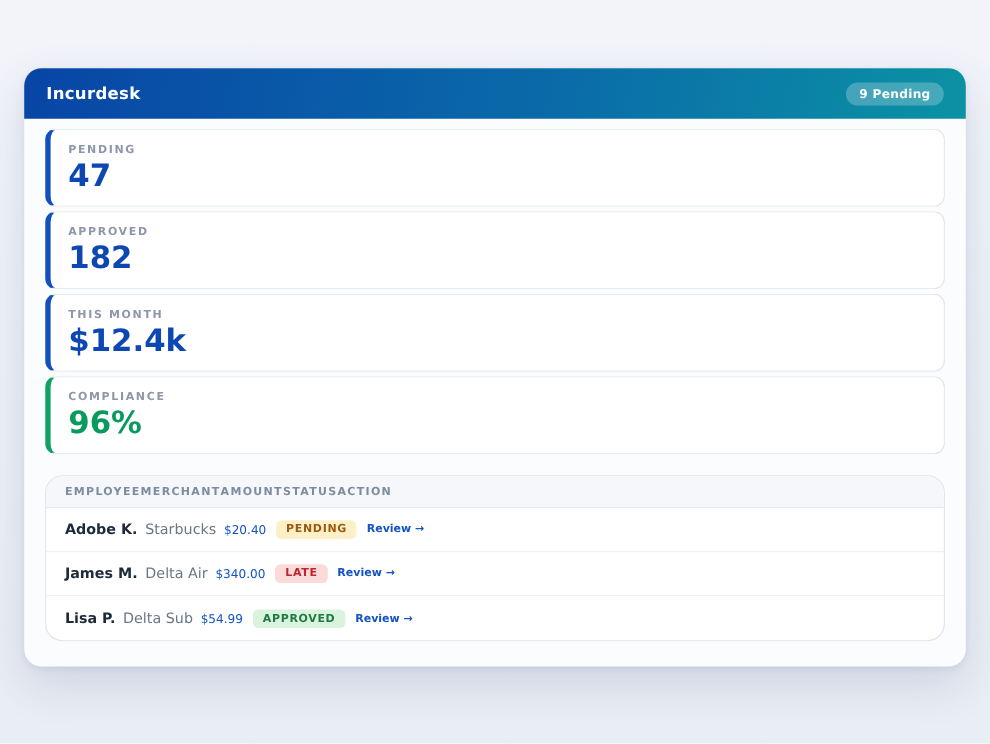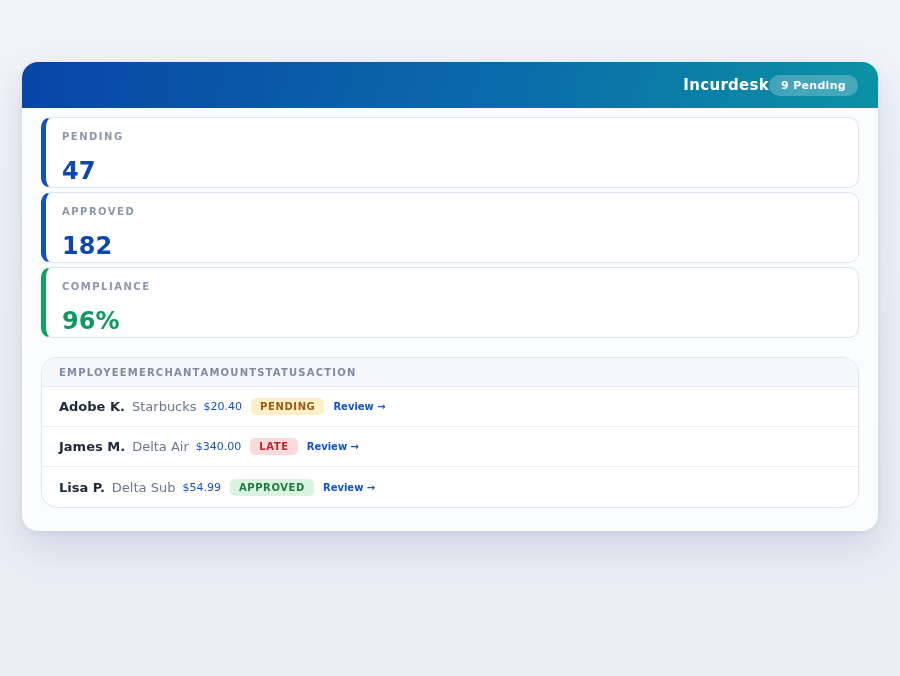--- a/index.html
+++ b/index.html
@@ -15,21 +15,21 @@
     background: #fbfcfe;
     border-radius: 16px;
     box-shadow: 0 16px 40px rgba(55, 80, 130, 0.16), 0 2px 6px rgba(55, 80, 130, 0.08);
   }
   .app-header {
     height: 46px;
     border-radius: 16px 16px 0 0;
     background: linear-gradient(100deg, #0845a6 0%, #0a6aa9 55%, #0b92a4 100%);
     display: flex;
     align-items: center;
-    justify-content: flex-end;
+    justify-content: space-between;
     padding: 0 20px;
   }
   .app-title {
     color: #ffffff;
     font-size: 15px;
     font-weight: bold;
     letter-spacing: 0.3px;
   }
   .header-badge {
     background: rgba(255, 255, 255, 0.24);
@@ -54,24 +54,24 @@
   .stat-card.accent-blue  { border-left-color: #1150bd; }
   .stat-card.accent-green { border-left-color: #0fa263; }
   .stat-label {
     font-size: 10px;
     font-weight: bold;
     letter-spacing: 1.5px;
     color: #8d97a9;
     text-transform: uppercase;
   }
   .stat-value {
-    font-size: 24px;
+    font-size: 28px;
     font-weight: bold;
     line-height: 1.15;
-    margin-top: 16px;
+    margin-top: 2px;
   }
   .stat-value.blue  { color: #0d47b2; }
   .stat-value.green { color: #0b9a5e; }
   .table-card {
     margin-top: 19px;
     background: #ffffff;
     border: 1px solid #dee4ef;
     border-radius: 16px;
     overflow: hidden;
   }
@@ -134,20 +134,24 @@
     <div class="stat-card accent-blue">
       <div class="stat-label">PENDING</div>
       <div class="stat-value blue">47</div>
     </div>
 
     <div class="stat-card accent-blue">
       <div class="stat-label">APPROVED</div>
       <div class="stat-value blue">182</div>
     </div>
 
+    <div class="stat-card accent-blue">
+      <div class="stat-label">THIS MONTH</div>
+      <div class="stat-value blue">$12.4k</div>
+    </div>
 
     <div class="stat-card accent-green">
       <div class="stat-label">COMPLIANCE</div>
       <div class="stat-value green">96%</div>
     </div>
 
     <div class="table-card">
 
       <div class="table-head">
         <span>EMPLOYEE</span>

